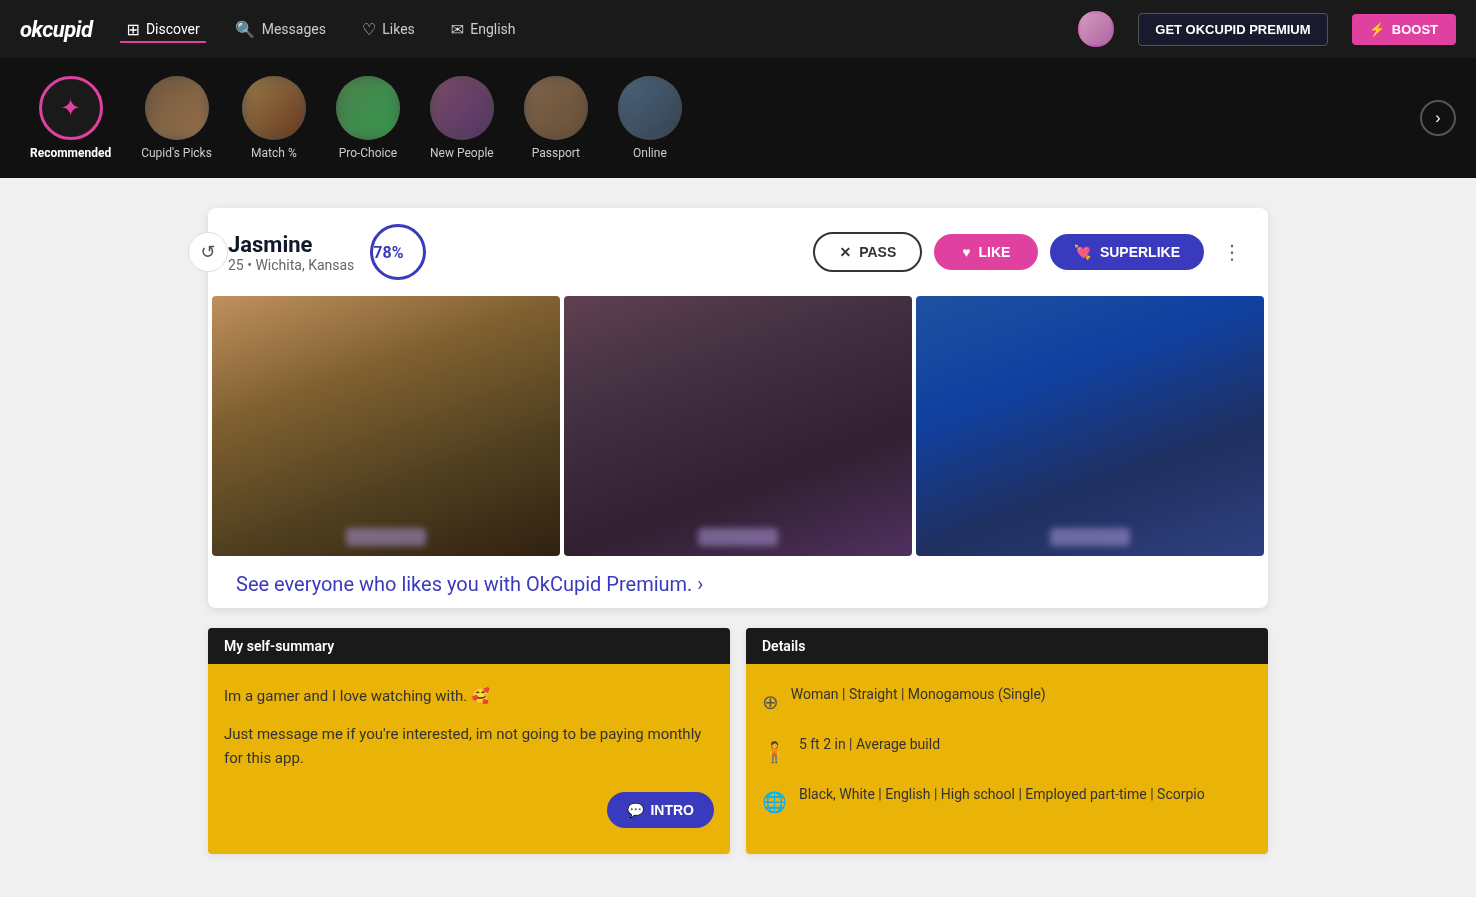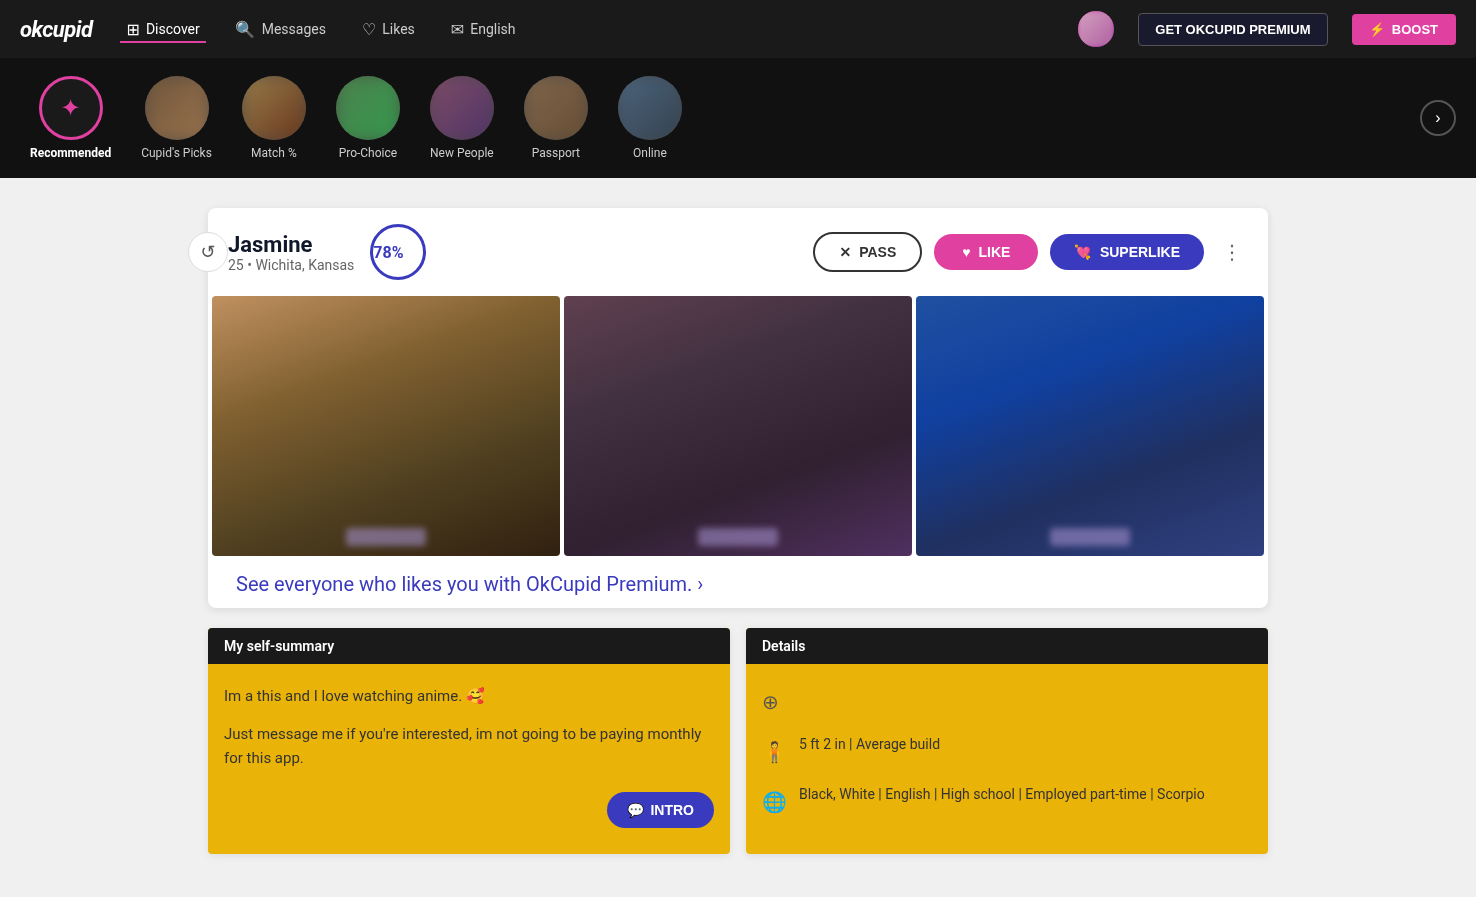--- a/index.html
+++ b/index.html
@@ -511,34 +511,35 @@
       <a href="#">See everyone who likes you with OkCupid Premium. ›</a>
     </div>
 
   </div>
 
   <div class="profile-sections">
 
     <div class="section-card">
       <div class="section-header">My self-summary</div>
       <div class="section-body">
-        <p>Im a this and I love watching anime. 🥰</p>
+        <p>Im a gamer and I love watching with. 🥰</p>
         <p>Just message me if you're interested, im not going to be paying monthly for this app.</p>
         <button class="intro-btn">
           <span>💬</span>
           <span>INTRO</span>
         </button>
       </div>
     </div>
 
     <div class="section-card">
       <div class="section-header">Details</div>
       <div class="section-body">
         <div class="detail-item">
           <span class="detail-icon">⊕</span>
+          <span class="detail-text">Woman | Straight | Monogamous (Single)</span>
         </div>
         <div class="detail-item">
           <span class="detail-icon">🧍</span>
           <span class="detail-text">5 ft 2 in | Average build</span>
         </div>
         <div class="detail-item">
           <span class="detail-icon">🌐</span>
           <span class="detail-text">Black, White | English | High school | Employed part-time | Scorpio</span>
         </div>
       </div>

